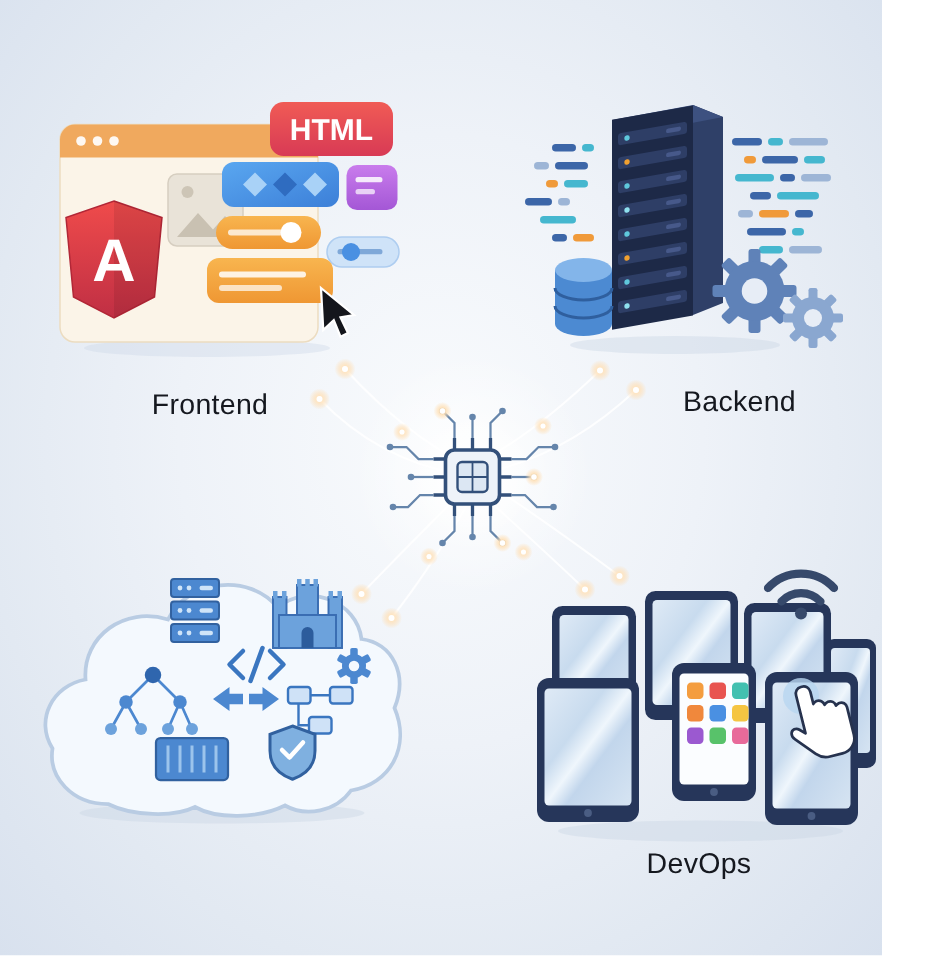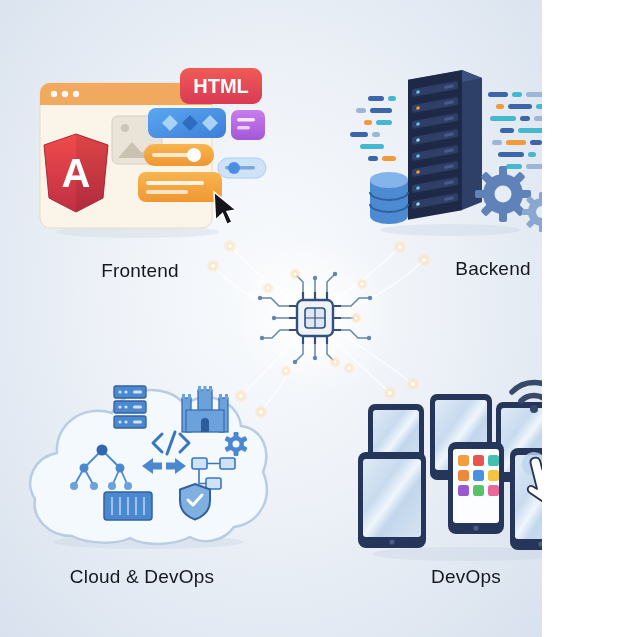--- a/index.html
+++ b/index.html
@@ -1,19 +1,19 @@
 <!DOCTYPE html>
 <html><head>
 <meta charset="utf-8">
 <style>
   * { margin:0; padding:0; box-sizing:border-box; }
   html,body { width:620px; }
   body { font-family:"Liberation Sans", sans-serif; background:#ffffff; }
   .canvas {
-    position:relative; width:542px; height:637px; overflow:hidden;
+    position:relative; width:588px; height:637px; overflow:hidden;
     background: radial-gradient(ellipse at 50% 46%, #f9fbfd 0%, #eef2f8 42%, #e2e9f2 74%, #d8e1ee 100%);
   }
   svg.layer { position:absolute; display:block; }
   .label {
     position:absolute; transform:translateX(-50%);
     font-size:19px; font-weight:500; color:#15181f;
     letter-spacing:.2px; white-space:nowrap;
   }
 </style>
 </head>
@@ -445,16 +445,15 @@
       <circle cx="182" cy="57" r="4" fill="#36496b" stroke="none"></circle>
     </g>
     <circle cx="182" cy="112" r="12" fill="#b8d6f0" opacity="0.8"></circle>
     <g transform="translate(168,108) rotate(-14) scale(1.4)">
       <path d="M10,1 C8.1,1 6.8,2.4 6.8,4.4 L6.8,23 L4.4,20.6 C3,19.2 0.9,19.6 0.35,21.4 C0,22.6 0.45,23.7 1.3,24.6 L9.2,33.6 C10.8,35.4 13.1,36.5 15.5,36.5 L21.6,36.5 C25.7,36.5 29,33.2 29,29.1 L29,15.6 C29,13.9 27.6,12.6 25.9,12.8 C25.2,12.9 24.6,13.2 24.1,13.7 C23.9,12 22.5,10.8 20.8,11 C20.1,11.1 19.4,11.5 18.9,12 C18.7,10.3 17.3,9.1 15.6,9.3 C14.9,9.4 14.3,9.7 13.8,10.3 L13.8,4.4 C13.8,2.4 12.4,1 10.5,1 Z" fill="#ffffff" stroke="#26324e" stroke-width="1.3" stroke-linejoin="round"></path>
     </g>
   </svg>
 
   <div class="label" style="left:493px;top:258px">Backend</div>
   <div class="label" style="left:140px;top:260px">Frontend</div>
-  <div class="label" style="left:142px;top:566px">Cloud &amp; DevOps</div>
   <div class="label" style="left:466px;top:566px">DevOps</div>
 
 </div>
 
 </body></html>

